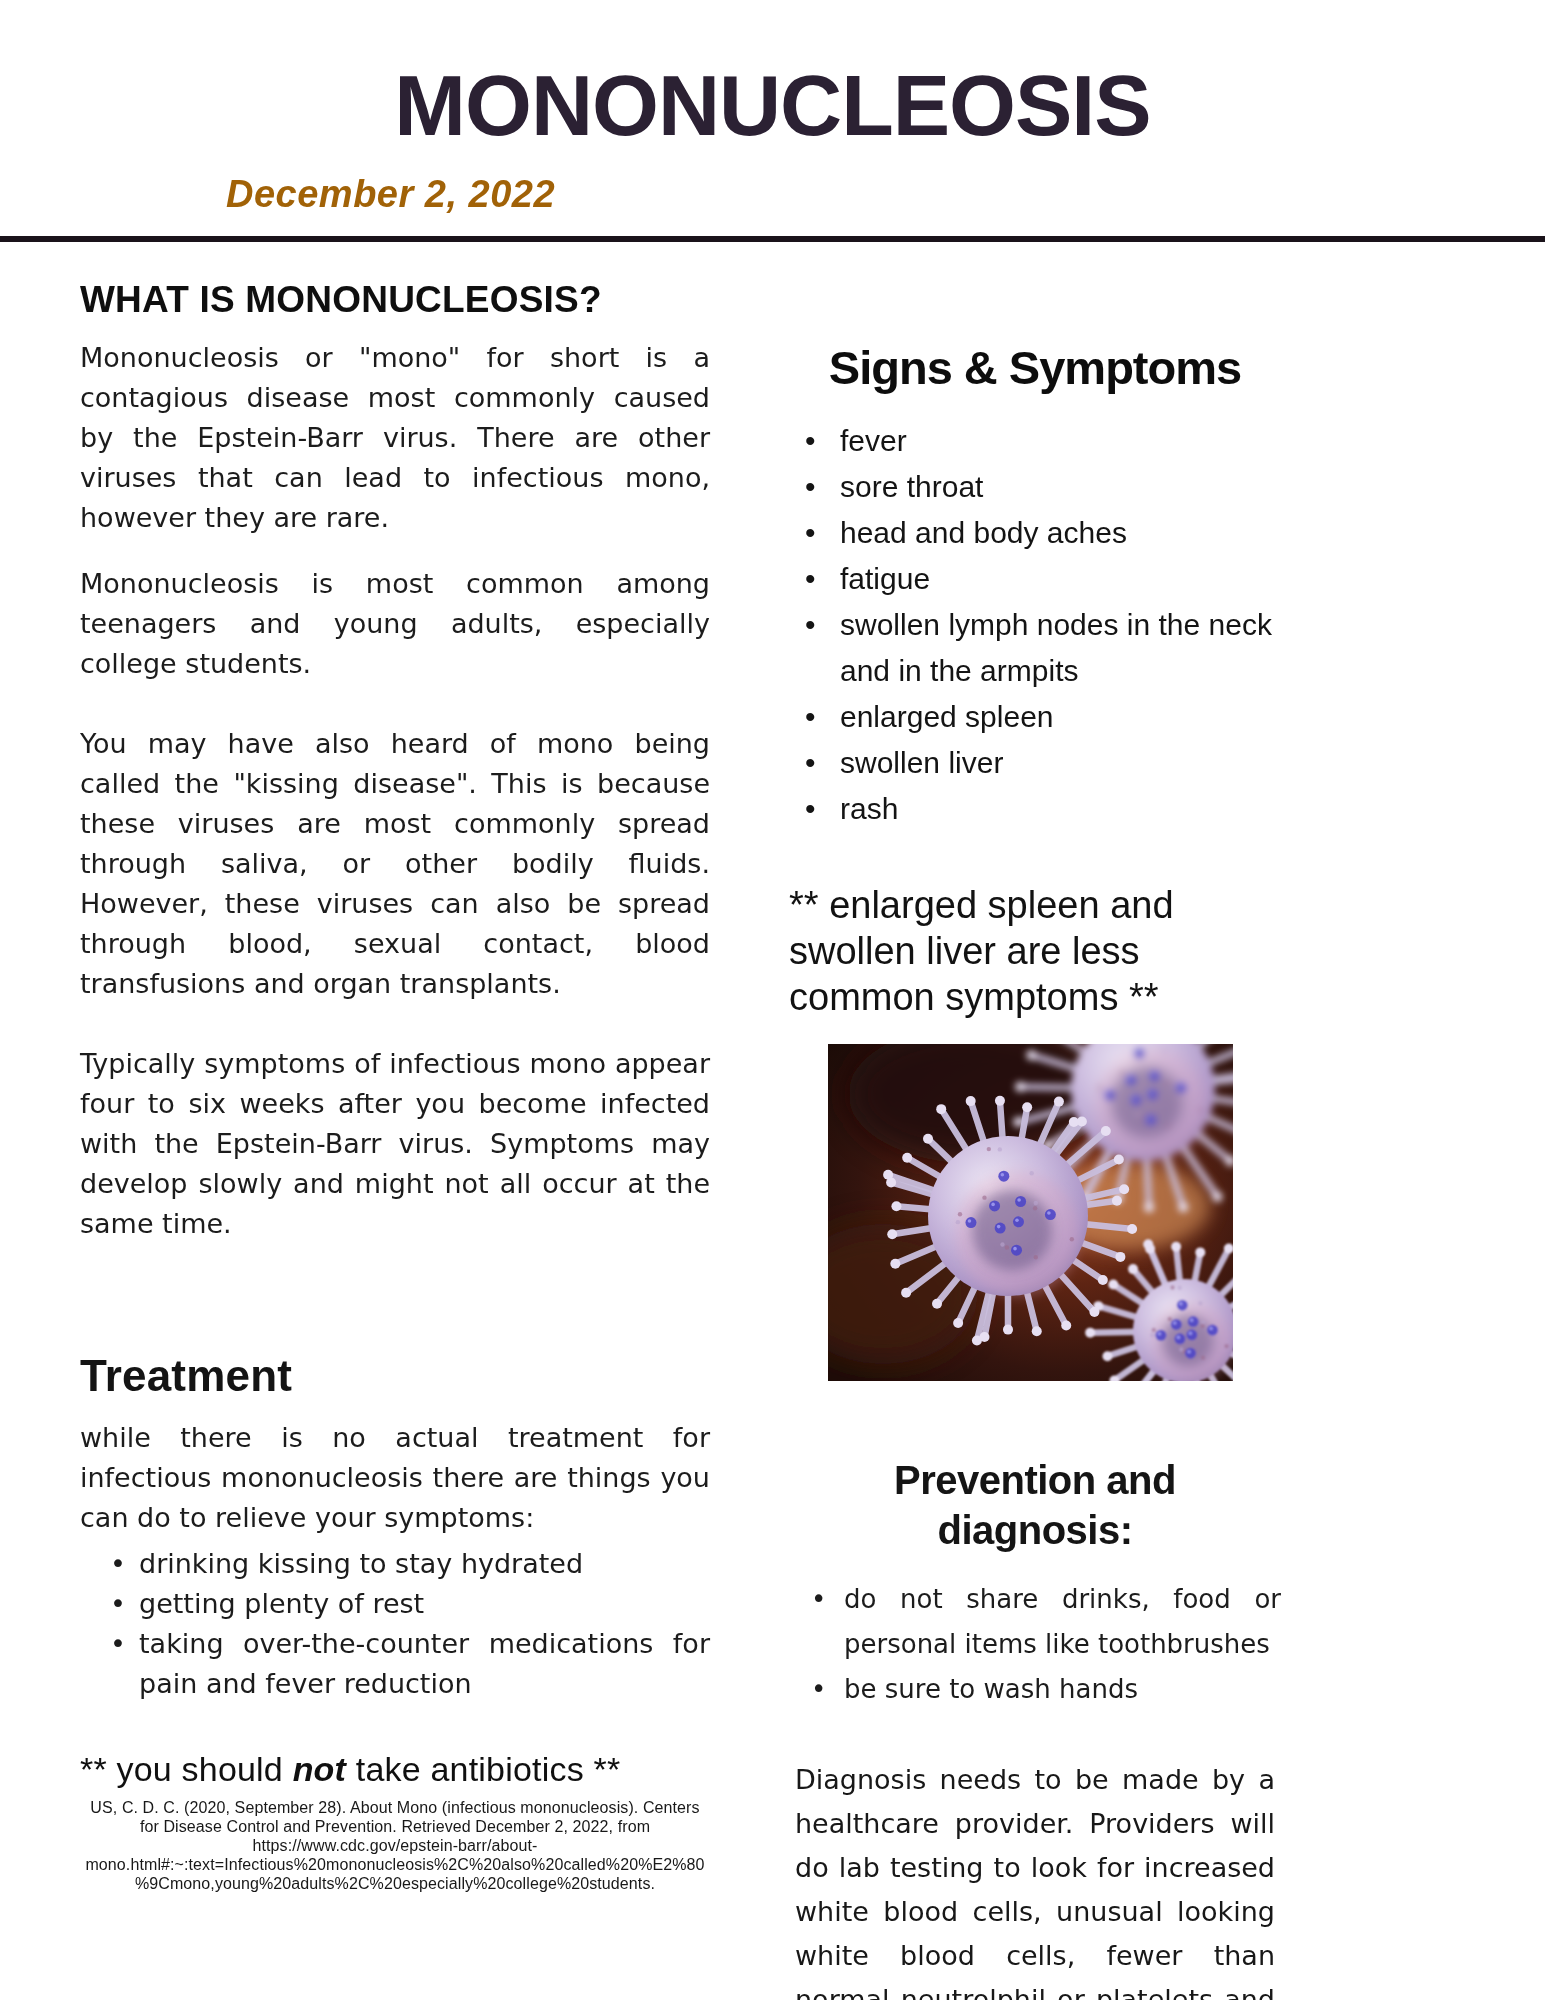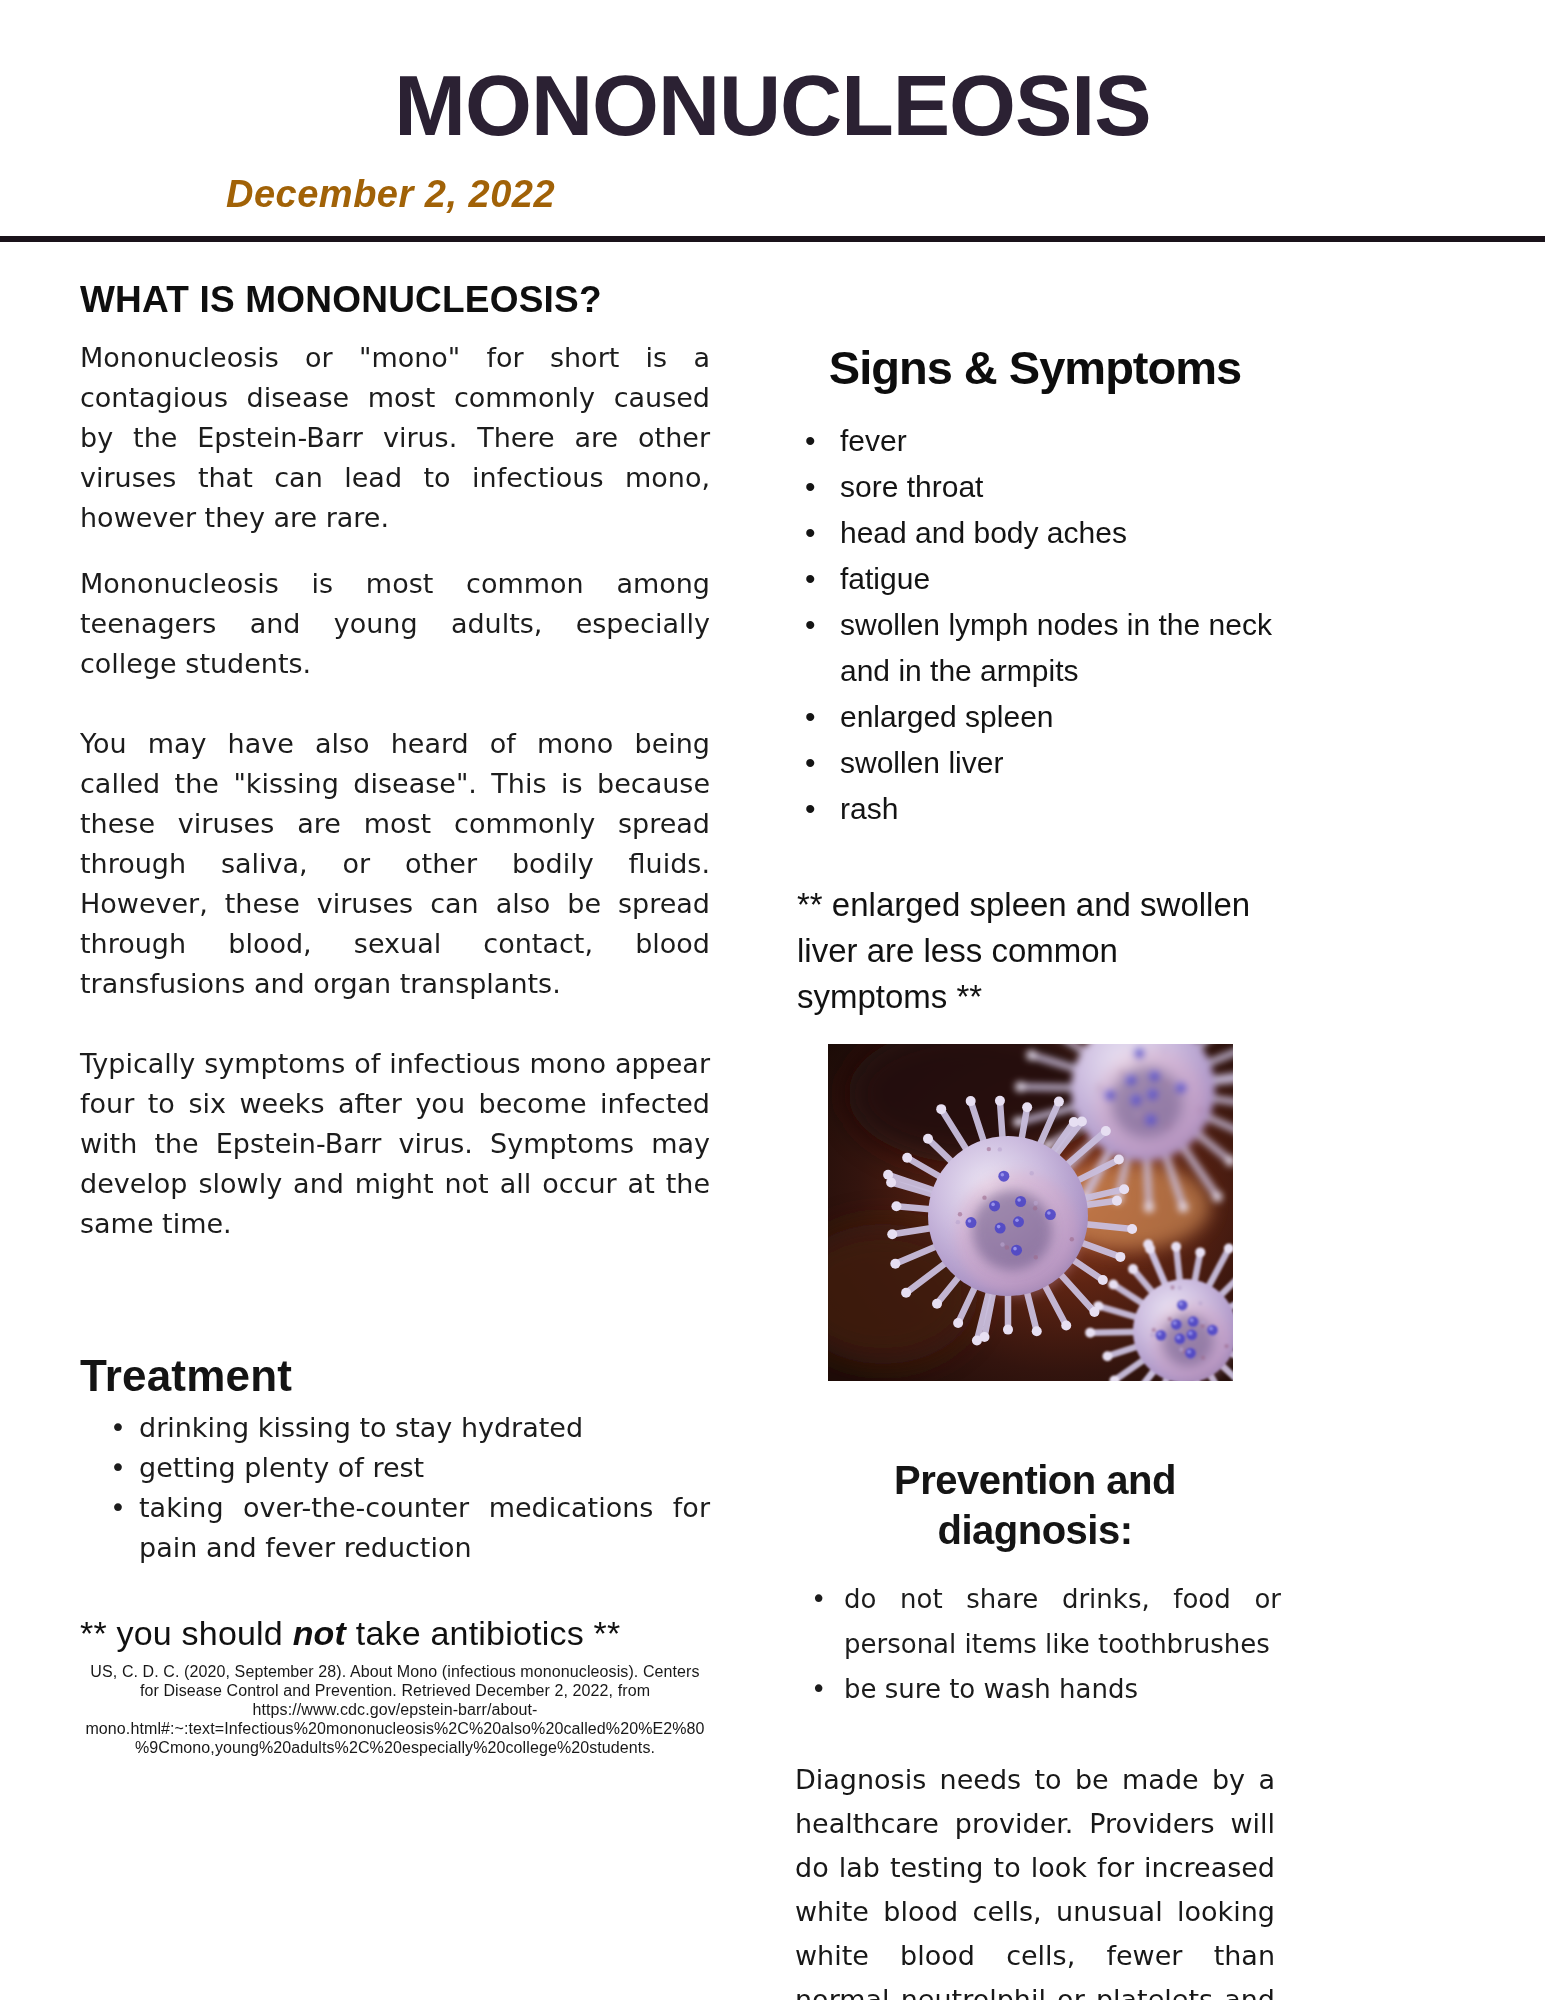--- a/index.html
+++ b/index.html
@@ -62,21 +62,21 @@
     font-weight:800;letter-spacing:-1px;color:#0d0d0d;
   }
   ul.sym-list{
     list-style:none;margin:22px 0 0;padding:0;
     font-family:"Liberation Sans", sans-serif;
     font-size:30px;line-height:46px;color:#141414;text-align:left;
   }
   ul.sym-list li{position:relative;padding-left:55px;}
   ul.sym-list li::before{content:"\2022";position:absolute;left:20px;top:0;}
   .symptoms-note{
-    margin:50px 12px 0;font-size:33px;line-height:46px;color:#121212;
+    margin:50px 4px 0;font-size:38px;line-height:46px;color:#121212;
     font-family:"Liberation Sans", sans-serif;
   }
   .virus-figure{
     margin:24px 0 0 43px;width:405px;height:337px;display:block;
   }
   .prevention-heading{
     margin:74px 12px 0;text-align:center;font-size:40px;line-height:50px;
     font-weight:600;letter-spacing:-0.5px;color:#151515;
   }
   ul.prev-list{
@@ -102,20 +102,21 @@
 <div class="divider"></div>
 
 <section class="col col-left">
   <h2 class="what-heading">WHAT IS MONONUCLEOSIS?</h2>
   <p class="body first">Mononucleosis or "mono" for short is a contagious disease most commonly caused by the Epstein-Barr virus. There are other viruses that can lead to infectious mono, however they are rare.</p>
   <p class="body second">Mononucleosis is most common among teenagers and young adults, especially college students.</p>
   <p class="body">You may have also heard of mono being called the "kissing disease". This is because these viruses are most commonly spread through saliva, or other bodily fluids. However, these viruses can also be spread through blood, sexual contact, blood transfusions and organ transplants.</p>
   <p class="body">Typically symptoms of infectious mono appear four to six weeks after you become infected with the Epstein-Barr virus. Symptoms may develop slowly and might not all occur at the same time.</p>
 
   <h3 class="treatment-heading">Treatment</h3>
+  <p class="body treat">while there is no actual treatment for infectious mononucleosis there are things you can do to relieve your symptoms:</p>
   <ul class="bullets">
     <li>drinking kissing to stay hydrated</li>
     <li>getting plenty of rest</li>
     <li>taking over-the-counter medications for pain and fever reduction</li>
   </ul>
 
   <p class="antibiotics"><span>** you should </span><strong>not</strong><span> take antibiotics **</span></p>
 
   <p class="citation">US, C. D. C. (2020, September 28). About Mono (infectious mononucleosis). Centers
 for Disease Control and Prevention. Retrieved December 2, 2022, from

